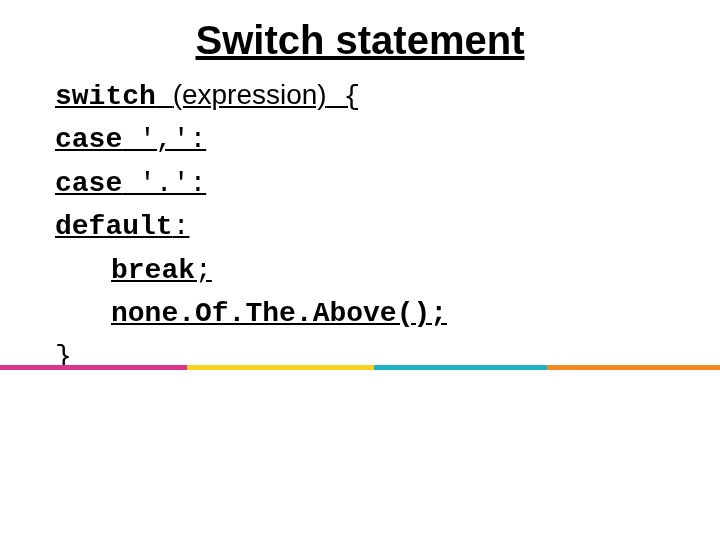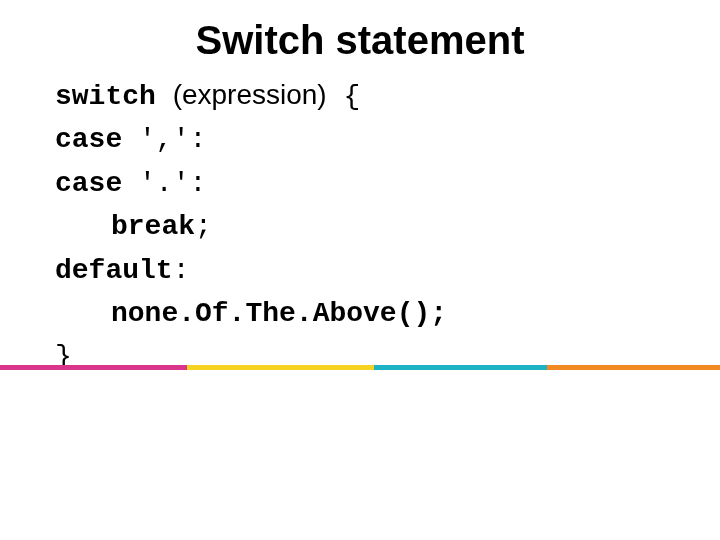--- a/index.html
+++ b/index.html
@@ -10,20 +10,21 @@
     background: #ffffff;
     font-family: Arial, Helvetica, sans-serif;
     color: #000000;
     overflow: hidden;
   }
   .slide {
     position: relative;
     width: 720px;
     height: 400px;
     box-sizing: border-box;
+    text-decoration: underline;
   }
   .title {
     text-align: center;
     font-weight: 700;
     font-size: 40px;
     padding-top: 18px;
     padding-bottom: 10px;
   }
   .content {
     padding-left: 30px;
@@ -73,23 +74,23 @@
   <div class="content">
 
     <div class="line"><span class="kw">switch</span> <span class="expr">(expression)</span><span> {</span></div>
 
 
     <div class="line"><span class="kw">case</span><span> ',':</span></div>
 
     <div class="line"><span class="kw">case</span><span> '.':</span></div>
 
 
+    <div class="line"><span class="kw">default</span><span>:</span></div>
+
     <div class="line indent"><span class="kw">break</span><span>;</span></div>
-
-    <div class="line"><span class="kw">default</span><span>:</span></div>
 
     <div class="line indent kw">none.Of.The.Above();</div>
 
     <div class="line">}</div>
 
   </div>
 
   <div class="colorbar">
     <div class="c-magenta"></div>
     <div class="c-yellow"></div>

